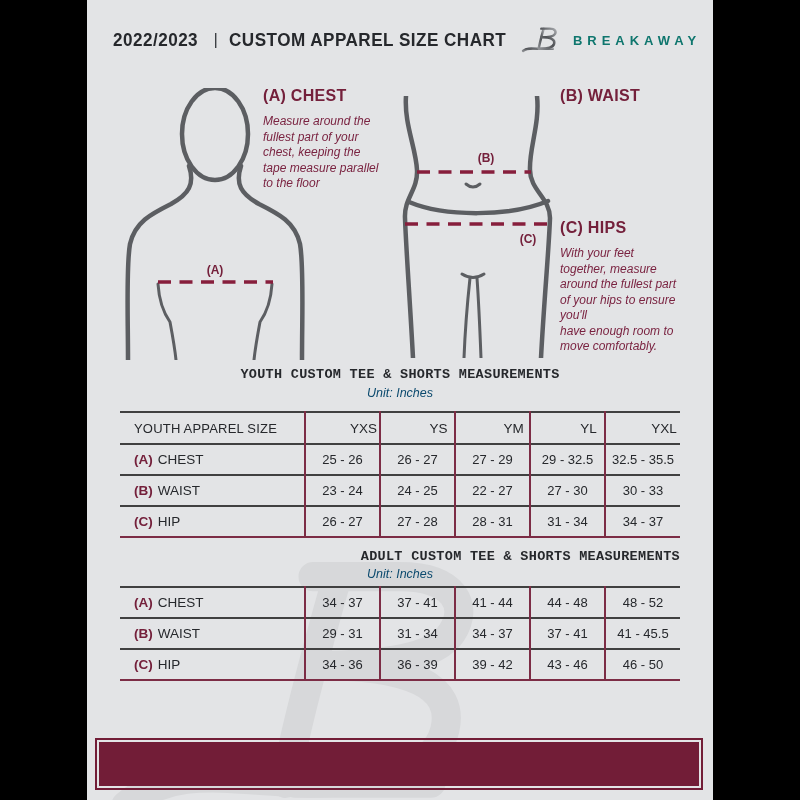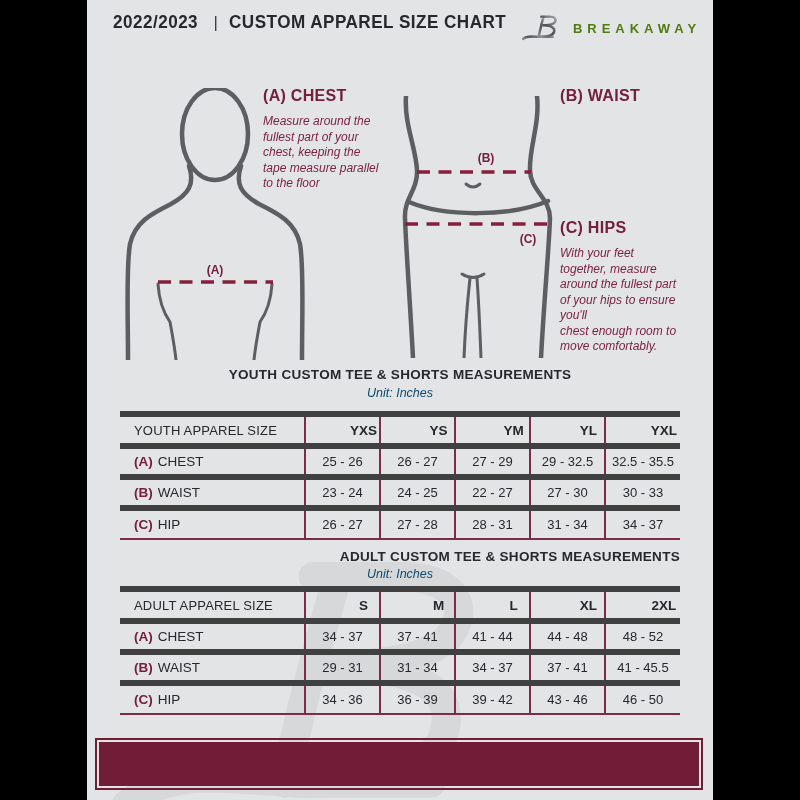--- a/index.html
+++ b/index.html
@@ -2,54 +2,54 @@
 <html><head>
 <meta charset="utf-8">
 <style>
   * { margin:0; padding:0; box-sizing:border-box; }
   html,body { width:800px; height:800px; }
   body { background:#000; position:relative; font-family:"Liberation Sans",sans-serif; overflow:hidden; }
 
   .page { position:absolute; left:87px; top:0; width:626px; height:800px; background:#E3E4E6; overflow:hidden; }
 
   
-  .hdr { position:absolute; top:0; left:0; width:100%; height:80px; display:flex; align-items:flex-start;
+  .hdr { position:absolute; top:0; left:0; width:100%; height:80px; display:flex; align-items:center;
          justify-content:space-between; padding:12px 26px; z-index:2; }
   .hdr-left { display:flex; align-items:center; gap:11px; color:#26282C; }
   .hdr-year, .hdr-title { font-weight:bold; font-size:18px; letter-spacing:.5px;
          display:inline-block; transform:scaleX(.95); transform-origin:left center; white-space:nowrap; }
   .hdr-pipe { font-size:17px; font-weight:normal; color:#3a3d42; }
   .hdr-right { display:flex; align-items:center; gap:10px; }
-  .brand { font-weight:bold; font-size:13px; letter-spacing:5px; color:#4d7c0f; white-space:nowrap; }
+  .brand { font-weight:bold; font-size:13px; letter-spacing:5px; color:#0f766e; white-space:nowrap; }
 
   
   .fig { position:absolute; z-index:1; }
   .guide { position:absolute; z-index:1; }
   .guide h3 { font-size:16px; font-weight:bold; color:#74203B; letter-spacing:.3px; margin-bottom:9px; }
   .guide p { font-size:12px; font-style:italic; line-height:15.5px; color:#7A2341; white-space:pre-line; }
 
   .sil { fill:none; stroke:#5C5E62; stroke-width:4.5; stroke-linecap:round; stroke-linejoin:round; }
   .sil-thin { fill:none; stroke:#5C5E62; stroke-width:3; stroke-linecap:round; }
   .dash { fill:none; stroke:#871E3C; stroke-width:3.5; stroke-dasharray:13 8.5; }
   .mlabel { fill:#74203B; font-family:"Liberation Sans",sans-serif; font-size:12px; font-weight:bold; }
 
   
   .tbl-title { position:absolute; left:33px; width:560px; text-align:center; font-size:13.5px;
-               font-weight:bold; color:#26282C; letter-spacing:.3px; z-index:1; }
+               font-weight:bold; color:#26282C; letter-spacing:.3px; z-index:1;font-family:Liberation Mono, monospace; }
   .tbl-unit  { position:absolute; left:33px; width:560px; text-align:center; font-size:12.5px;
                font-style:italic; color:#0c4a6e; z-index:1; }
   table.tbl { position:absolute; left:33px; width:560px; border-collapse:collapse; table-layout:fixed;
               z-index:1; border-bottom:2px solid #7C2C45; }
-  table.tbl tr { border-top:6px solid #404040;margin-top:35px; }
+  table.tbl tr { border-top:2px solid #404040;margin-top:35px; }
   table.tbl td + td, table.tbl th + th { border-left:2px solid #7C2C45; }
   table.tbl th, table.tbl td { text-align:center; color:#26282C; font-weight:normal; }
   .head-row { height:32px; }
   .data-row { height:31px; font-size:13px; }
   .head-row .lbl { font-size:13px; letter-spacing:.2px; }
-  .head-row th.size { font-size:13.5px; font-weight:bold;padding-left:42px; }
+  .head-row th.size { font-size:13.5px; font-weight:normal;padding-left:42px; }
   .lbl { text-align:left !important; padding-left:14px; }
   .data-row .lbl { font-size:13.5px; }
   .pfx { color:#74203B; font-weight:bold; margin-right:5px; }
 
   
   .footer { position:absolute; left:8px; top:738px; width:608px; height:52px; border:2px solid #721D37;
             padding:2px; background:#721D37; background-clip:content-box; z-index:3; }
   .watermark { position:absolute; left:18px; top:538px; z-index:0; }
 </style>
 </head>
@@ -124,21 +124,21 @@
     <h3>(B) WAIST</h3>
   </div>
 
   <div class="guide" style="left:473px; top:219px; width:152px;">
     <h3>(C) HIPS</h3>
     <p>With your feet
 together, measure
 around the fullest part
 of your hips to ensure
 you'll
-chest enough room to
+have enough room to
 move comfortably.</p>
   </div>
 
   <div class="tbl-title" style="top:367px;">YOUTH CUSTOM TEE &amp; SHORTS MEASUREMENTS</div>
   <div class="tbl-unit" style="top:386px;">Unit: Inches</div>
 
   <table class="tbl" style="top:411px;">
     <colgroup>
         <col style="width:185px">
         <col style="width:75px">
@@ -189,28 +189,20 @@
   <table class="tbl" style="top:586px;">
     <colgroup>
         <col style="width:185px">
         <col style="width:75px">
         <col style="width:75px">
         <col style="width:75px">
         <col style="width:75px">
         <col style="width:75px">
       </colgroup>
     <tbody>
-        <tr class="head-row">
-      <th class="lbl">ADULT APPAREL SIZE</th>
-      <th class="size">S</th>
-      <th class="size">M</th>
-      <th class="size">L</th>
-      <th class="size">XL</th>
-      <th class="size">2XL</th>
-    </tr>
     <tr class="data-row">
       <td class="lbl"><span class="pfx">(A)</span><span>CHEST</span></td>
       <td>34 - 37</td>
       <td>37 - 41</td>
       <td>41 - 44</td>
       <td>44 - 48</td>
       <td>48 - 52</td>
     </tr>
     <tr class="data-row">
       <td class="lbl"><span class="pfx">(B)</span><span>WAIST</span></td>

